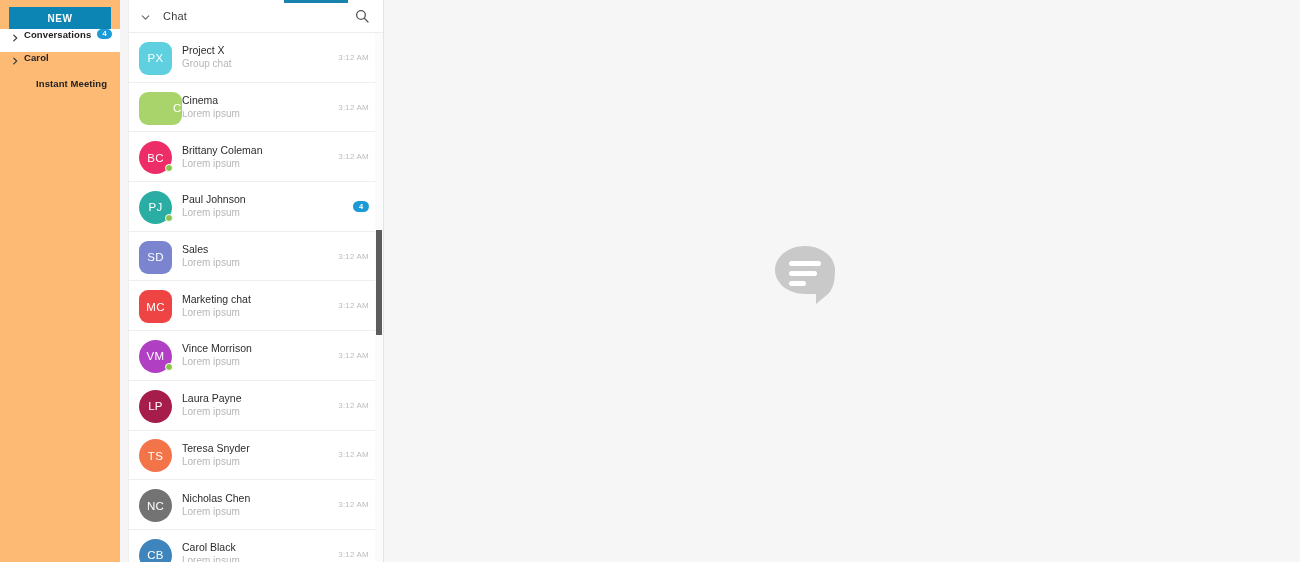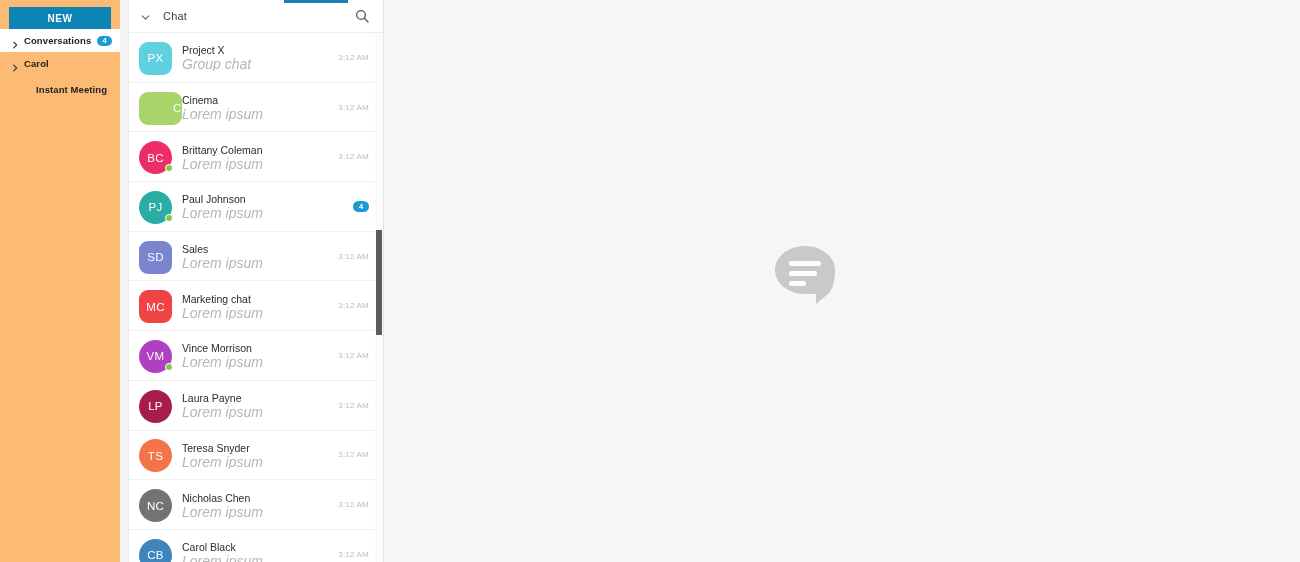--- a/index.html
+++ b/index.html
@@ -45,21 +45,20 @@
     letter-spacing: 0.6px;
     text-align: center;
     border: none;
     cursor: pointer;
     font-family: "Liberation Sans", sans-serif;
   }
   .nav-row {
     position: relative;
     height: 23px;
     display: flex;
-    align-items: center;
     padding: 0 8px 0 10px;
     box-sizing: border-box;
     cursor: pointer;
   }
   .nav-row.selected {
     background: #ffffff;
   }
   .nav-row .chev {
     width: 10px;
     height: 10px;
@@ -203,27 +202,26 @@
   .conv-name {
     font-size: 10.5px;
     color: #2b2b2b;
     font-weight: normal;
     line-height: 14px;
     white-space: nowrap;
     overflow: hidden;
     text-overflow: ellipsis;
   }
   .conv-preview {
-    font-size: 14px;
+    font-size: 10px;
     color: #b6b6b6;
     line-height: 14px;
     white-space: nowrap;
     overflow: hidden;
     text-overflow: ellipsis;
-    font-style: italic;
   }
   .conv-meta {
     flex: 0 0 auto;
     margin-left: 24px;
     display: flex;
     align-items: center;
     justify-content: flex-end;
     min-width: 34px;
   }
   .conv-time {

